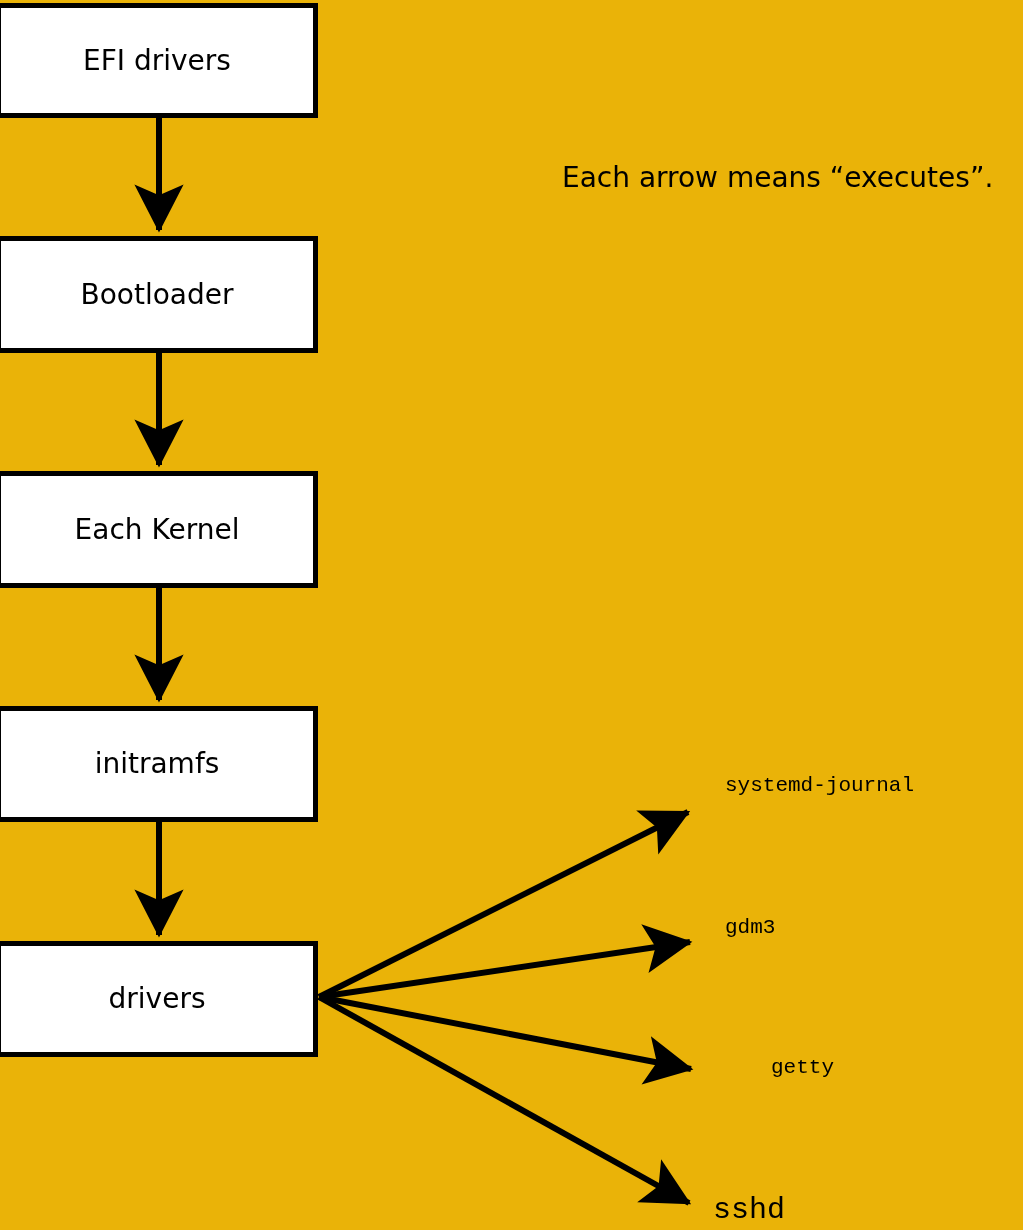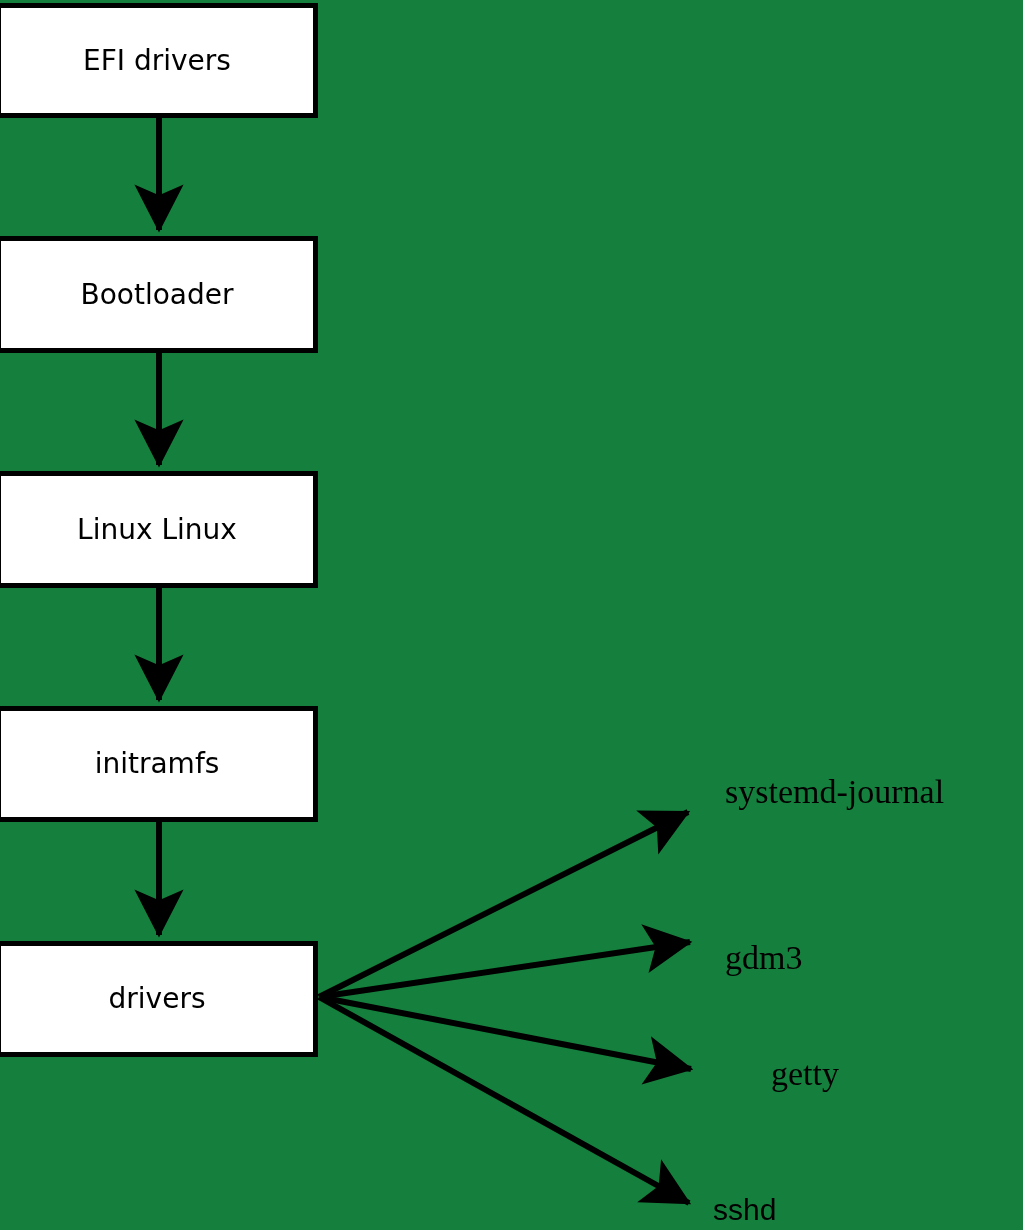--- a/index.html
+++ b/index.html
@@ -7,21 +7,21 @@
     padding: 0;
     background: #ffffff;
   }
   body {
     font-family: "DejaVu Sans", sans-serif;
   }
   #canvas {
     position: relative;
     width: 1023px;
     height: 1230px;
-    background: #15803d;
+    background: #eab308;
     overflow: hidden;
   }
   #diagram-svg {
     position: absolute;
     left: 0;
     top: 0;
     width: 1023px;
     height: 1230px;
     display: block;
   }
@@ -36,28 +36,28 @@
   }
   .node-label {
     font-family: "DejaVu Sans", sans-serif;
     font-size: 28px;
     color: #000000;
     line-height: 1;
     white-space: nowrap;
   }
   .leaf-label {
     position: absolute;
-    font-family: Liberation Serif, serif;
-    font-size: 34px;
+    font-family: Liberation Mono, monospace;
+    font-size: 21px;
     color: #000000;
     line-height: 1;
     white-space: nowrap;
   }
   .leaf-label.sans {
-    font-family: Liberation Sans, sans-serif;
+    font-family: Liberation Mono, monospace;
     font-size: 30px;
   }
   .caption {
     position: absolute;
     font-family: "DejaVu Sans", sans-serif;
     font-size: 28px;
     color: #000000;
     line-height: 1;
     white-space: nowrap;
   }
@@ -103,33 +103,34 @@
 
   <div class="node-box" style="left:-4px; top:3px; width:322px; height:115px;">
     <span class="node-label">EFI drivers</span>
   </div>
 
   <div class="node-box" style="left:-4px; top:236px; width:322px; height:117px;">
     <span class="node-label">Bootloader</span>
   </div>
 
   <div class="node-box" style="left:-4px; top:471px; width:322px; height:117px;">
-    <span class="node-label">Linux Linux</span>
+    <span class="node-label">Each Kernel</span>
   </div>
 
   <div class="node-box" style="left:-4px; top:706px; width:322px; height:116px;">
     <span class="node-label">initramfs</span>
   </div>
 
   <div class="node-box" style="left:-4px; top:941px; width:322px; height:116px;">
     <span class="node-label">drivers</span>
   </div>
 
   <span class="leaf-label" style="left:725px; top:775px;">systemd-journal</span>
 
-  <span class="leaf-label" style="left:725px; top:941px;">gdm3</span>
+  <span class="leaf-label" style="left:725px; top:917px;">gdm3</span>
 
   <span class="leaf-label" style="left:725px; top:1057px;margin-left:46px;">getty</span>
 
   <span class="leaf-label sans" style="left:713px; top:1195px;">sshd</span>
 
+  <span class="caption" style="left:562px; top:164px;">Each arrow means “executes”.</span>
 
 </div>
 
 </body></html>

